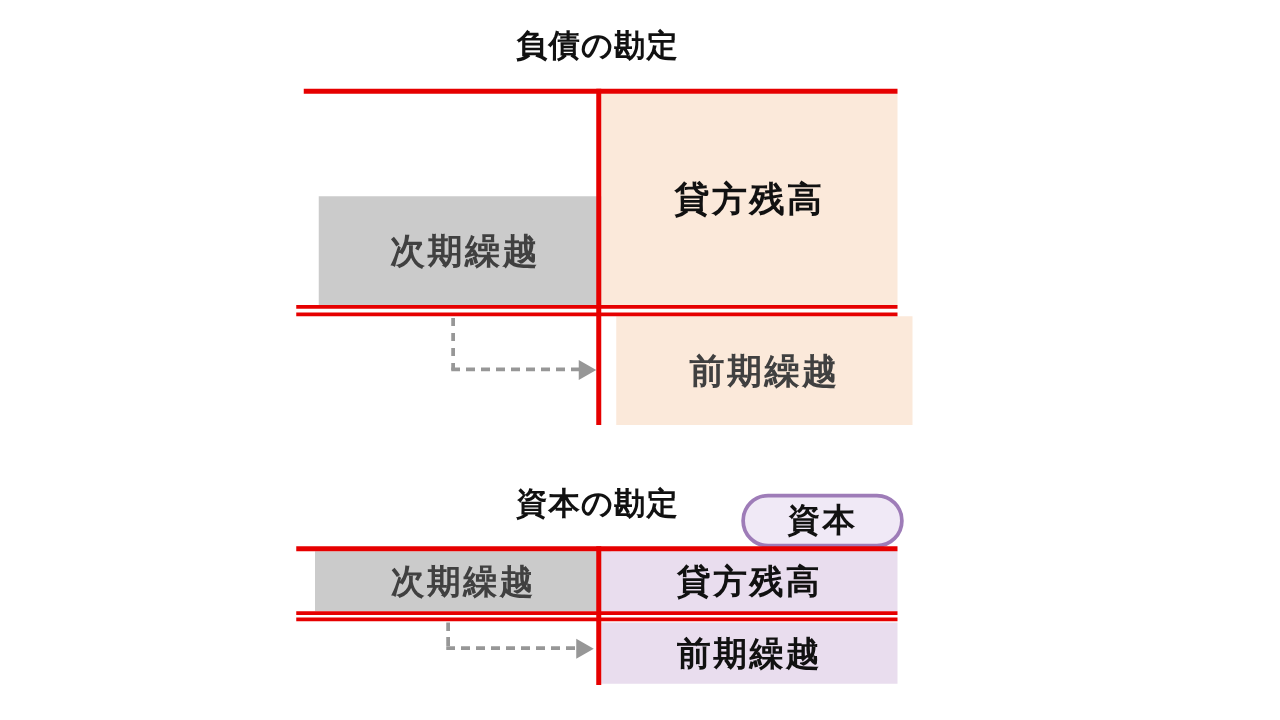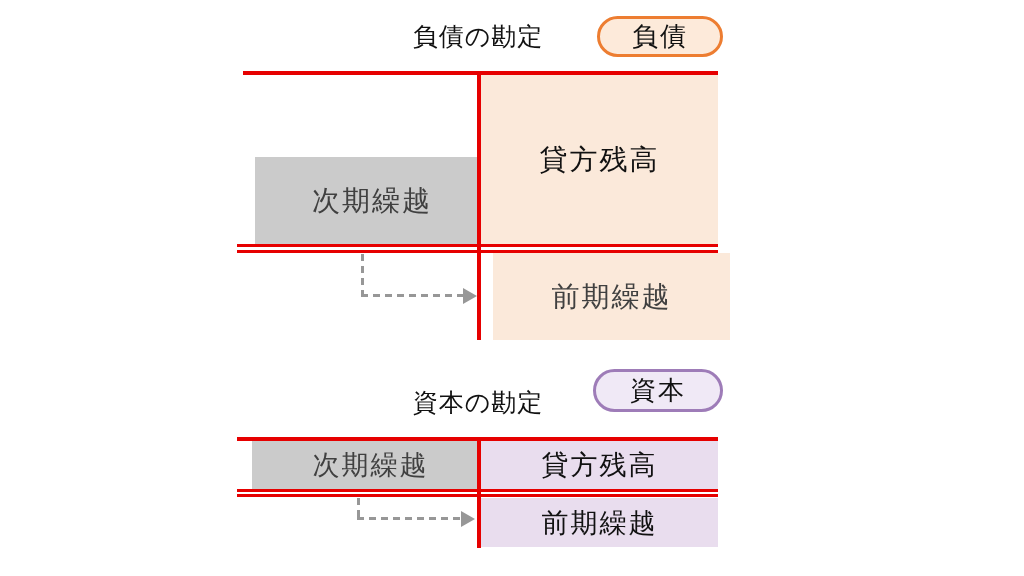--- a/index.html
+++ b/index.html
@@ -5,21 +5,21 @@
   :root{
     --line-red:#e60000; --cell-light-gray:#f4f4f4; --cell-dark-gray:#cbcbcb;
     --cell-peach:#fbe9da; --cell-lavender:#e9ddee;
     --liability-badge-border:#ed7d31; --liability-badge-fill:#fdeada;
     --capital-badge-border:#9e7cb8; --capital-badge-fill:#f0e9f6;
     --arrow-gray:#979797; --text-black:#111111; --text-gray:#404040;
   }
   html,body{margin:0;padding:0;background:#fff;}
   .canvas{
     position:relative;width:1024px;height:576px;background:#ffffff;overflow:hidden;
-    font-family:"Liberation Sans","DejaVu Sans",sans-serif;font-weight:normal;
+    font-family:"Liberation Sans","DejaVu Sans",sans-serif;font-weight:bold;
   }
   .abs{position:absolute;}
   .section-title{
     font-size:25px;color:var(--text-black);text-align:center;letter-spacing:1px;
   }
   .badge{
     box-sizing:border-box;border-radius:22px;display:flex;align-items:center;justify-content:center;
     font-size:26px;color:var(--text-black);letter-spacing:2px;
   }
   .badge.liability{background:var(--liability-badge-fill);border:3px solid var(--liability-badge-border);}
@@ -43,23 +43,20 @@
     border-left:14px solid var(--arrow-gray);z-index:1;
   }
 </style>
 </head>
 <body>
 
 <div class="canvas">
 
   <div class="abs section-title" style="left:400px;top:20px;width:156px;">負債の勘定</div>
 
-  <div class="abs badge liability" style="left:597px;top:16px;width:126px;height:41px;">
-    <span>負債</span>
-  </div>
 
   <div class="abs hline" style="left:243px;top:71px;width:475px;height:4px;"></div>
 
 
   <div class="abs cell gray fs28 bg-dark-gray" style="left:243px;top:157px;width:234px;height:88px;">
     <span>次期繰越</span>
   </div>
 
   <div class="abs cell black fs28 bg-peach" style="left:481px;top:75px;width:237px;height:170px;">
     <span>貸方残高</span>
@@ -75,21 +72,21 @@
   <div class="abs vline" style="left:477px;top:71px;width:4px;height:269px;"></div>
 
   <div>
     <div class="abs dash-v" style="left:361px;top:254px;height:42px;"></div>
     <div class="abs dash-h" style="left:361px;top:294px;width:103px;"></div>
     <div class="abs arrow-head" style="left:463px;top:288px;"></div>
   </div>
 
   <div class="abs section-title" style="left:400px;top:386px;width:156px;">資本の勘定</div>
 
-  <div class="abs badge capital" style="left:593px;top:369px;width:130px;height:43px;">
+  <div class="abs badge capital" style="left:593px;top:395px;width:130px;height:43px;">
     <span>資本</span>
   </div>
 
   <div class="abs hline" style="left:237px;top:437px;width:481px;height:4px;"></div>
 
   <div class="abs cell gray fs27 bg-dark-gray" style="left:240px;top:441px;width:237px;height:48px;">
     <span>次期繰越</span>
   </div>
 
   <div class="abs cell black fs27 bg-lavender" style="left:481px;top:441px;width:237px;height:48px;">

